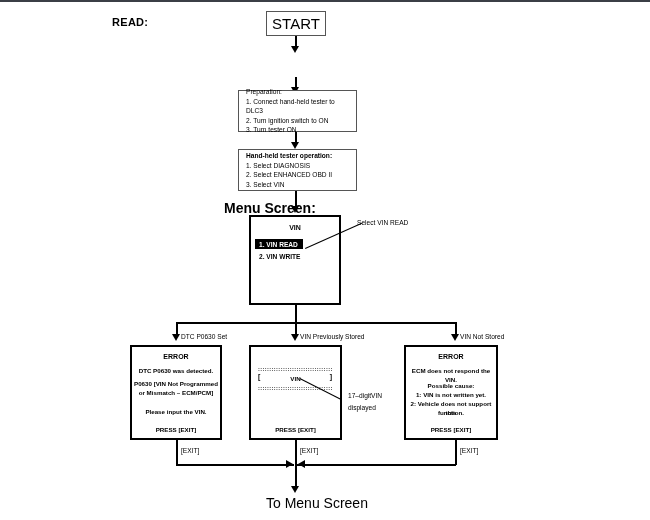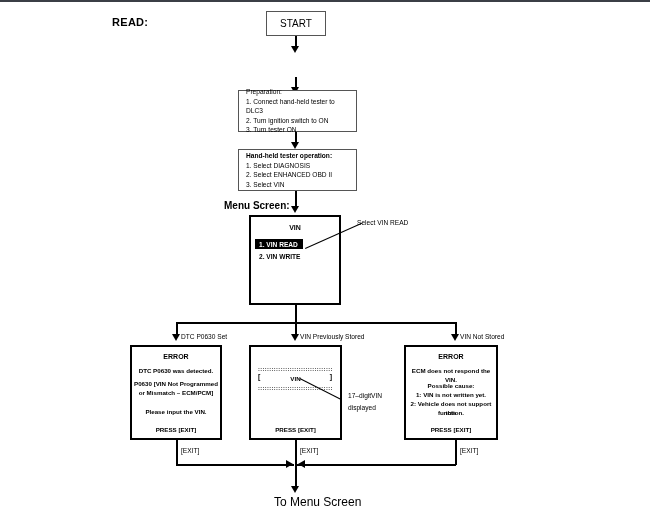--- a/index.html
+++ b/index.html
@@ -41,21 +41,21 @@
     border-top:4px solid transparent;border-bottom:4px solid transparent;
     border-left:7px solid #000;
   }
   .arrow-l{
     position:absolute;width:0;height:0;
     border-top:4px solid transparent;border-bottom:4px solid transparent;
     border-right:7px solid #000;
   }
 
   .lbl{position:absolute;font-size:6.6px;white-space:nowrap;}
-  .lbl-bold{position:absolute;font-size:10px;font-weight:bold;white-space:nowrap;}
+  .lbl-bold{position:absolute;font-size:14px;font-weight:bold;white-space:nowrap;}
 
   
   .screen{position:absolute;border:2px solid #000;background:#fff;box-sizing:border-box;}
   .scr-title{position:absolute;left:0;right:0;text-align:center;font-size:7px;font-weight:bold;}
   .scr-line{position:absolute;left:0;right:0;text-align:center;font-size:6.2px;font-weight:bold;line-height:8.6px;}
   .menuitem{
     position:absolute;font-size:6.6px;font-weight:bold;white-space:nowrap;
   }
   .menuitem.sel{background:#000;color:#fff;padding:1.5px 5px 1.5px 4px;}
   .menuitem.unsel{padding:1.5px 5px 1.5px 4px;}
@@ -71,21 +71,21 @@
 </head>
 <body>
 
 <div id="page">
 
   <div class="topline"></div>
 
   <div class="title abs" style="left:112px;top:16px;">READ:</div>
 
   <div class="box" style="left:266px;top:11px;width:60px;height:25px;">
-    <div class="ctr" style="font-size:10px;">START</div>
+    <div class="ctr" style="font-size:15px;">START</div>
   </div>
   <div class="vline" style="left:295px;top:36px;height:12px;"></div>
   <div class="arrow-d" style="left:291px;top:46px;"></div>
 
   <div class="vline" style="left:295px;top:77px;height:12px;"></div>
   <div class="arrow-d" style="left:291px;top:87px;"></div>
 
   <div class="box" style="left:238px;top:90px;width:119px;height:42px;">
     <div class="lst">
       <div>Preparation:</div>
@@ -175,15 +175,15 @@
   <div class="vline" style="left:295px;top:440px;height:25px;"></div>
   <div class="lbl" style="left:300px;top:447px;">[EXIT]</div>
 
   <div class="vline" style="left:455px;top:440px;height:25px;"></div>
   <div class="hline" style="left:297px;top:464px;width:159px;"></div>
   <div class="arrow-l" style="left:298px;top:460px;"></div>
   <div class="lbl" style="left:460px;top:447px;">[EXIT]</div>
 
   <div class="vline" style="left:295px;top:464px;height:24px;"></div>
   <div class="arrow-d" style="left:291px;top:486px;"></div>
-  <div class="lbl" style="left:274px;top:495px;font-size:12px;">To Menu Screen</div>
+  <div class="lbl" style="left:266px;top:495px;font-size:14px;">To Menu Screen</div>
 
 </div>
 
 </body></html>

